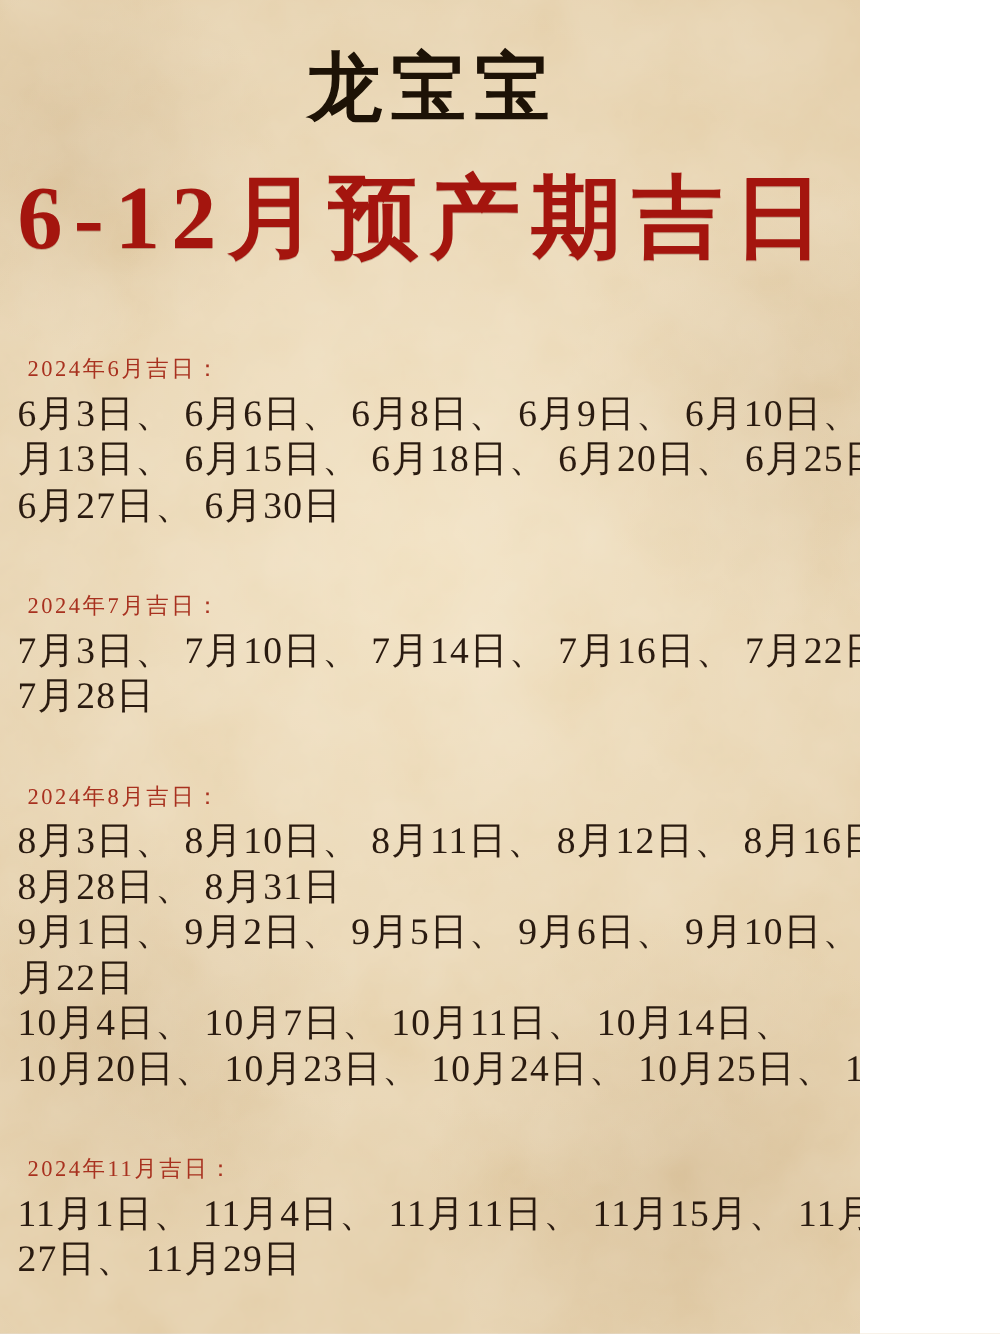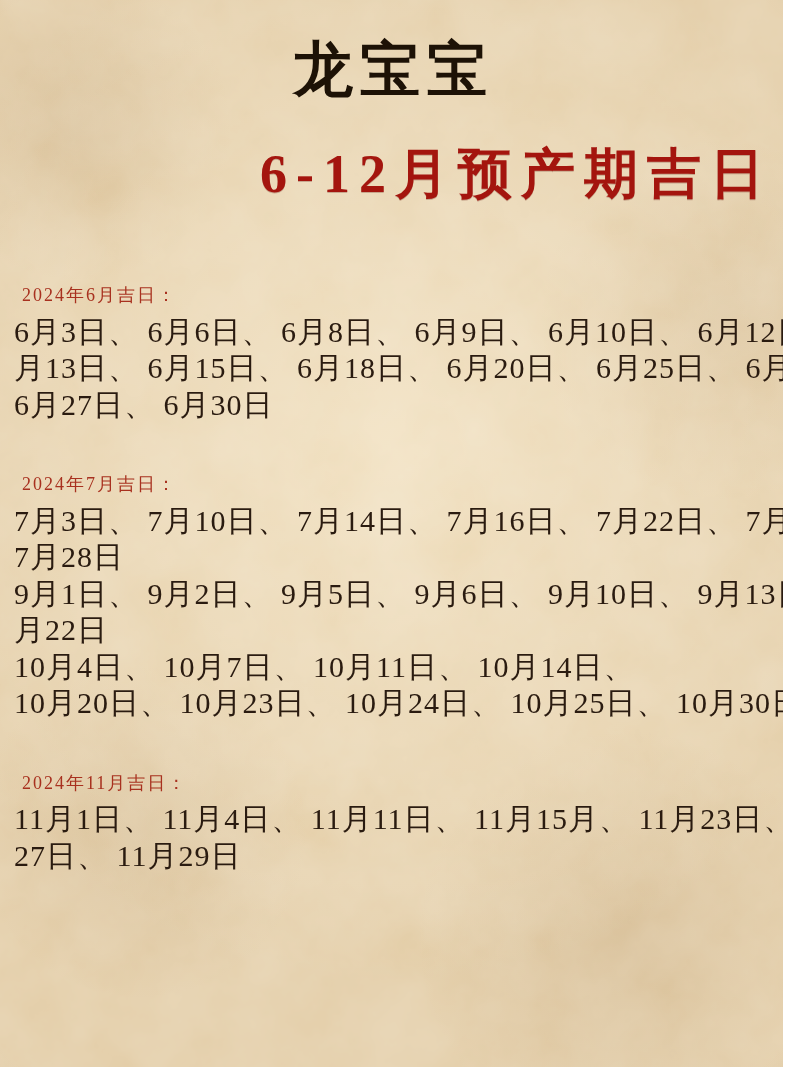--- a/index.html
+++ b/index.html
@@ -2,21 +2,21 @@
 <html lang="zh"><head>
 <meta charset="utf-8">
 <title>龙宝宝 6-12月预产期吉日</title>
 <style>
   html,body{margin:0;padding:0;}
   body{
     width:800px;height:1067px;overflow:hidden;
     font-family:"Liberation Serif","DejaVu Serif",serif;
   }
   .page{
-    position:relative;width:783px;height:1067px;overflow:hidden;
+    position:relative;width:688px;height:1067px;overflow:hidden;
     background-color:#e2cba4;
     background-image:
       radial-gradient(ellipse 95% 70% at 50% 42%, rgba(255,243,216,0.50), rgba(255,243,216,0) 72%),
       radial-gradient(circle 220px at 10% 12%, rgba(150,110,60,0.16), rgba(150,110,60,0) 70%),
       radial-gradient(circle 260px at 92% 30%, rgba(150,110,60,0.14), rgba(150,110,60,0) 70%),
       radial-gradient(circle 300px at 80% 88%, rgba(150,110,60,0.15), rgba(150,110,60,0) 70%),
       radial-gradient(circle 240px at 18% 78%, rgba(150,110,60,0.13), rgba(150,110,60,0) 70%),
       radial-gradient(ellipse 130% 110% at 50% 50%, rgba(0,0,0,0) 58%, rgba(110,75,32,0.30) 100%);
   }
   .texture{
@@ -31,22 +31,22 @@
   .title{
     margin:0;padding-top:8px;
     text-align:center;
     font-size:60px;line-height:72px;
     font-weight:bold;
     letter-spacing:7px;
     color:#1d1206;
   }
   .subtitle{
     margin:0;padding-top:36px;padding-bottom:28px;
-    text-align:right;
-    font-size:54px;line-height:64px;
+    text-align:left;
+    font-size:72px;line-height:64px;
     font-weight:bold;
     letter-spacing:9px;
     color:#a4150e;
     text-shadow:0 1px 0 rgba(90,10,5,0.25);
   }
   .month-header{
     font-size:18px;line-height:36.5px;
     color:#a8311f;
     padding-left:8px;
     letter-spacing:2px;
@@ -85,20 +85,25 @@
 月13日、 6月15日、 6月18日、 6月20日、 6月25日、 6月26日、
 6月27日、 6月30日</div>
     </section>
 
     <section>
       <div class="month-header">2024年7月吉日：</div>
       <div class="month-dates">7月3日、 7月10日、 7月14日、 7月16日、 7月22日、 7月26日、
 7月28日</div>
     </section>
 
+    <section>
+      <div class="month-header">2024年8月吉日：</div>
+      <div class="month-dates">8月3日、 8月10日、 8月11日、 8月12日、 8月16日、 8月22日、
+8月28日、 8月31日</div>
+    </section>
 
     <section>
       <div class="month-dates">9月1日、 9月2日、 9月5日、 9月6日、 9月10日、 9月13日、 9
 月22日</div>
     </section>
 
     <section>
       <div class="month-dates">10月4日、 10月7日、 10月11日、 10月14日、
 10月20日、 10月23日、 10月24日、 10月25日、 10月30日</div>
     </section>

